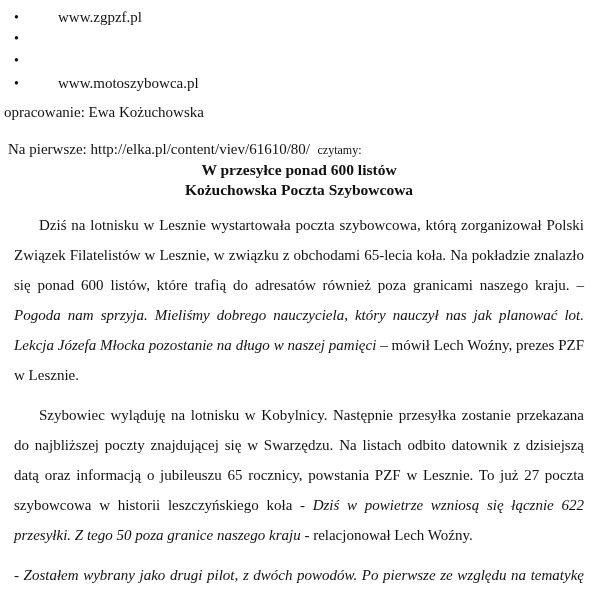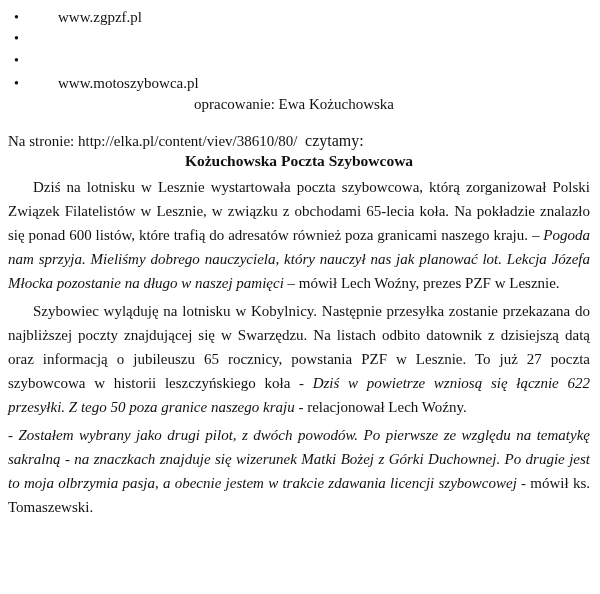--- a/index.html
+++ b/index.html
@@ -35,48 +35,48 @@
     width: 14px;
     margin-left: 10px;
     font-size: 14px;
     flex: 0 0 auto;
   }
   .bullet-gap {
     width: 30px;
     flex: 0 0 auto;
   }
   .credit {
-    text-align: center;
+    text-align: left;
     padding-right: 10px;
     line-height: 20px;
-    margin-top: 0;
+    margin-top: 8px;
   }
   .source-line {
     margin-top: 17px;
     padding-left: 4px;
     line-height: 20px;
     white-space: nowrap;
   }
   .source-line .small {
-    font-size: 16px;
+    font-size: 12px;
     text-align: right;
   }
   .headline {
     text-align: center;
     font-weight: bold;
     font-size: 15.5px;
     line-height: 20px;
   }
   .article {
     margin-top: 3px;
   }
   .article p {
-    margin: 4px;
+    margin: 10px;
     text-align: justify;
-    line-height: 24px;
+    line-height: 30px;
   }
   .article p.indent {
     text-indent: 25px;
   }
   .article .it {
     font-style: italic;
   }
 </style>
 </head>
 <body>
@@ -99,22 +99,23 @@
       </li>
       <li class="link-item">
         <span class="bullet">•</span>
         <span class="bullet-gap"></span>
         <span>www.motoszybowca.pl</span>
       </li>
     </ul>
 
   <div class="credit">opracowanie: Ewa Kożuchowska</div>
 
-  <div class="source-line"><span>Na stronie:</span><span>&nbsp;</span><span>http://elka.pl/content/viev/38610/80/</span><span>&nbsp;&nbsp;</span><span class="small">czytamy:</span></div>
+  <div class="source-line"><span>Na pierwsze:</span><span>&nbsp;</span><span>http://elka.pl/content/viev/61610/80/</span><span>&nbsp;&nbsp;</span><span class="small">czytamy:</span></div>
 
+  <div class="headline">W przesyłce ponad 600 listów</div>
   <div class="headline">Kożuchowska Poczta Szybowcowa</div>
 
   <div class="article">
       <p class="indent"><span>Dziś na lotnisku w Lesznie wystartowała poczta szybowcowa, którą zorganizował Polski Związek Filatelistów w Lesznie, w związku z obchodami 65-lecia koła. Na pokładzie znalazło się ponad 600 listów, które trafią do adresatów również poza granicami naszego kraju. – </span><span class="it">Pogoda nam sprzyja. Mieliśmy dobrego nauczyciela, który nauczył nas jak planować lot. Lekcja Józefa Młocka pozostanie na długo w naszej pamięci</span><span> – mówił Lech Woźny, prezes PZF w Lesznie.</span></p>
       <p class="indent"><span>Szybowiec wyląduję na lotnisku w Kobylnicy. Następnie przesyłka zostanie przekazana do najbliższej poczty znajdującej się w Swarzędzu. Na listach odbito datownik z dzisiejszą datą oraz informacją o jubileuszu 65 rocznicy, powstania PZF w Lesznie. To już 27 poczta szybowcowa w historii leszczyńskiego koła - </span><span class="it">Dziś w powietrze wzniosą się łącznie 622 przesyłki. Z tego 50 poza granice naszego kraju</span><span> - relacjonował Lech Woźny.</span></p>
       <p class="noindent"><span class="it">- Zostałem wybrany jako drugi pilot, z dwóch powodów. Po pierwsze ze względu na tematykę sakralną - na znaczkach znajduje się wizerunek Matki Bożej z Górki Duchownej. Po drugie jest to moja olbrzymia pasja, a obecnie jestem w trakcie zdawania licencji szybowcowej </span><span>- mówił ks. Tomaszewski.</span></p>
     </div>
 
 </div>
 

